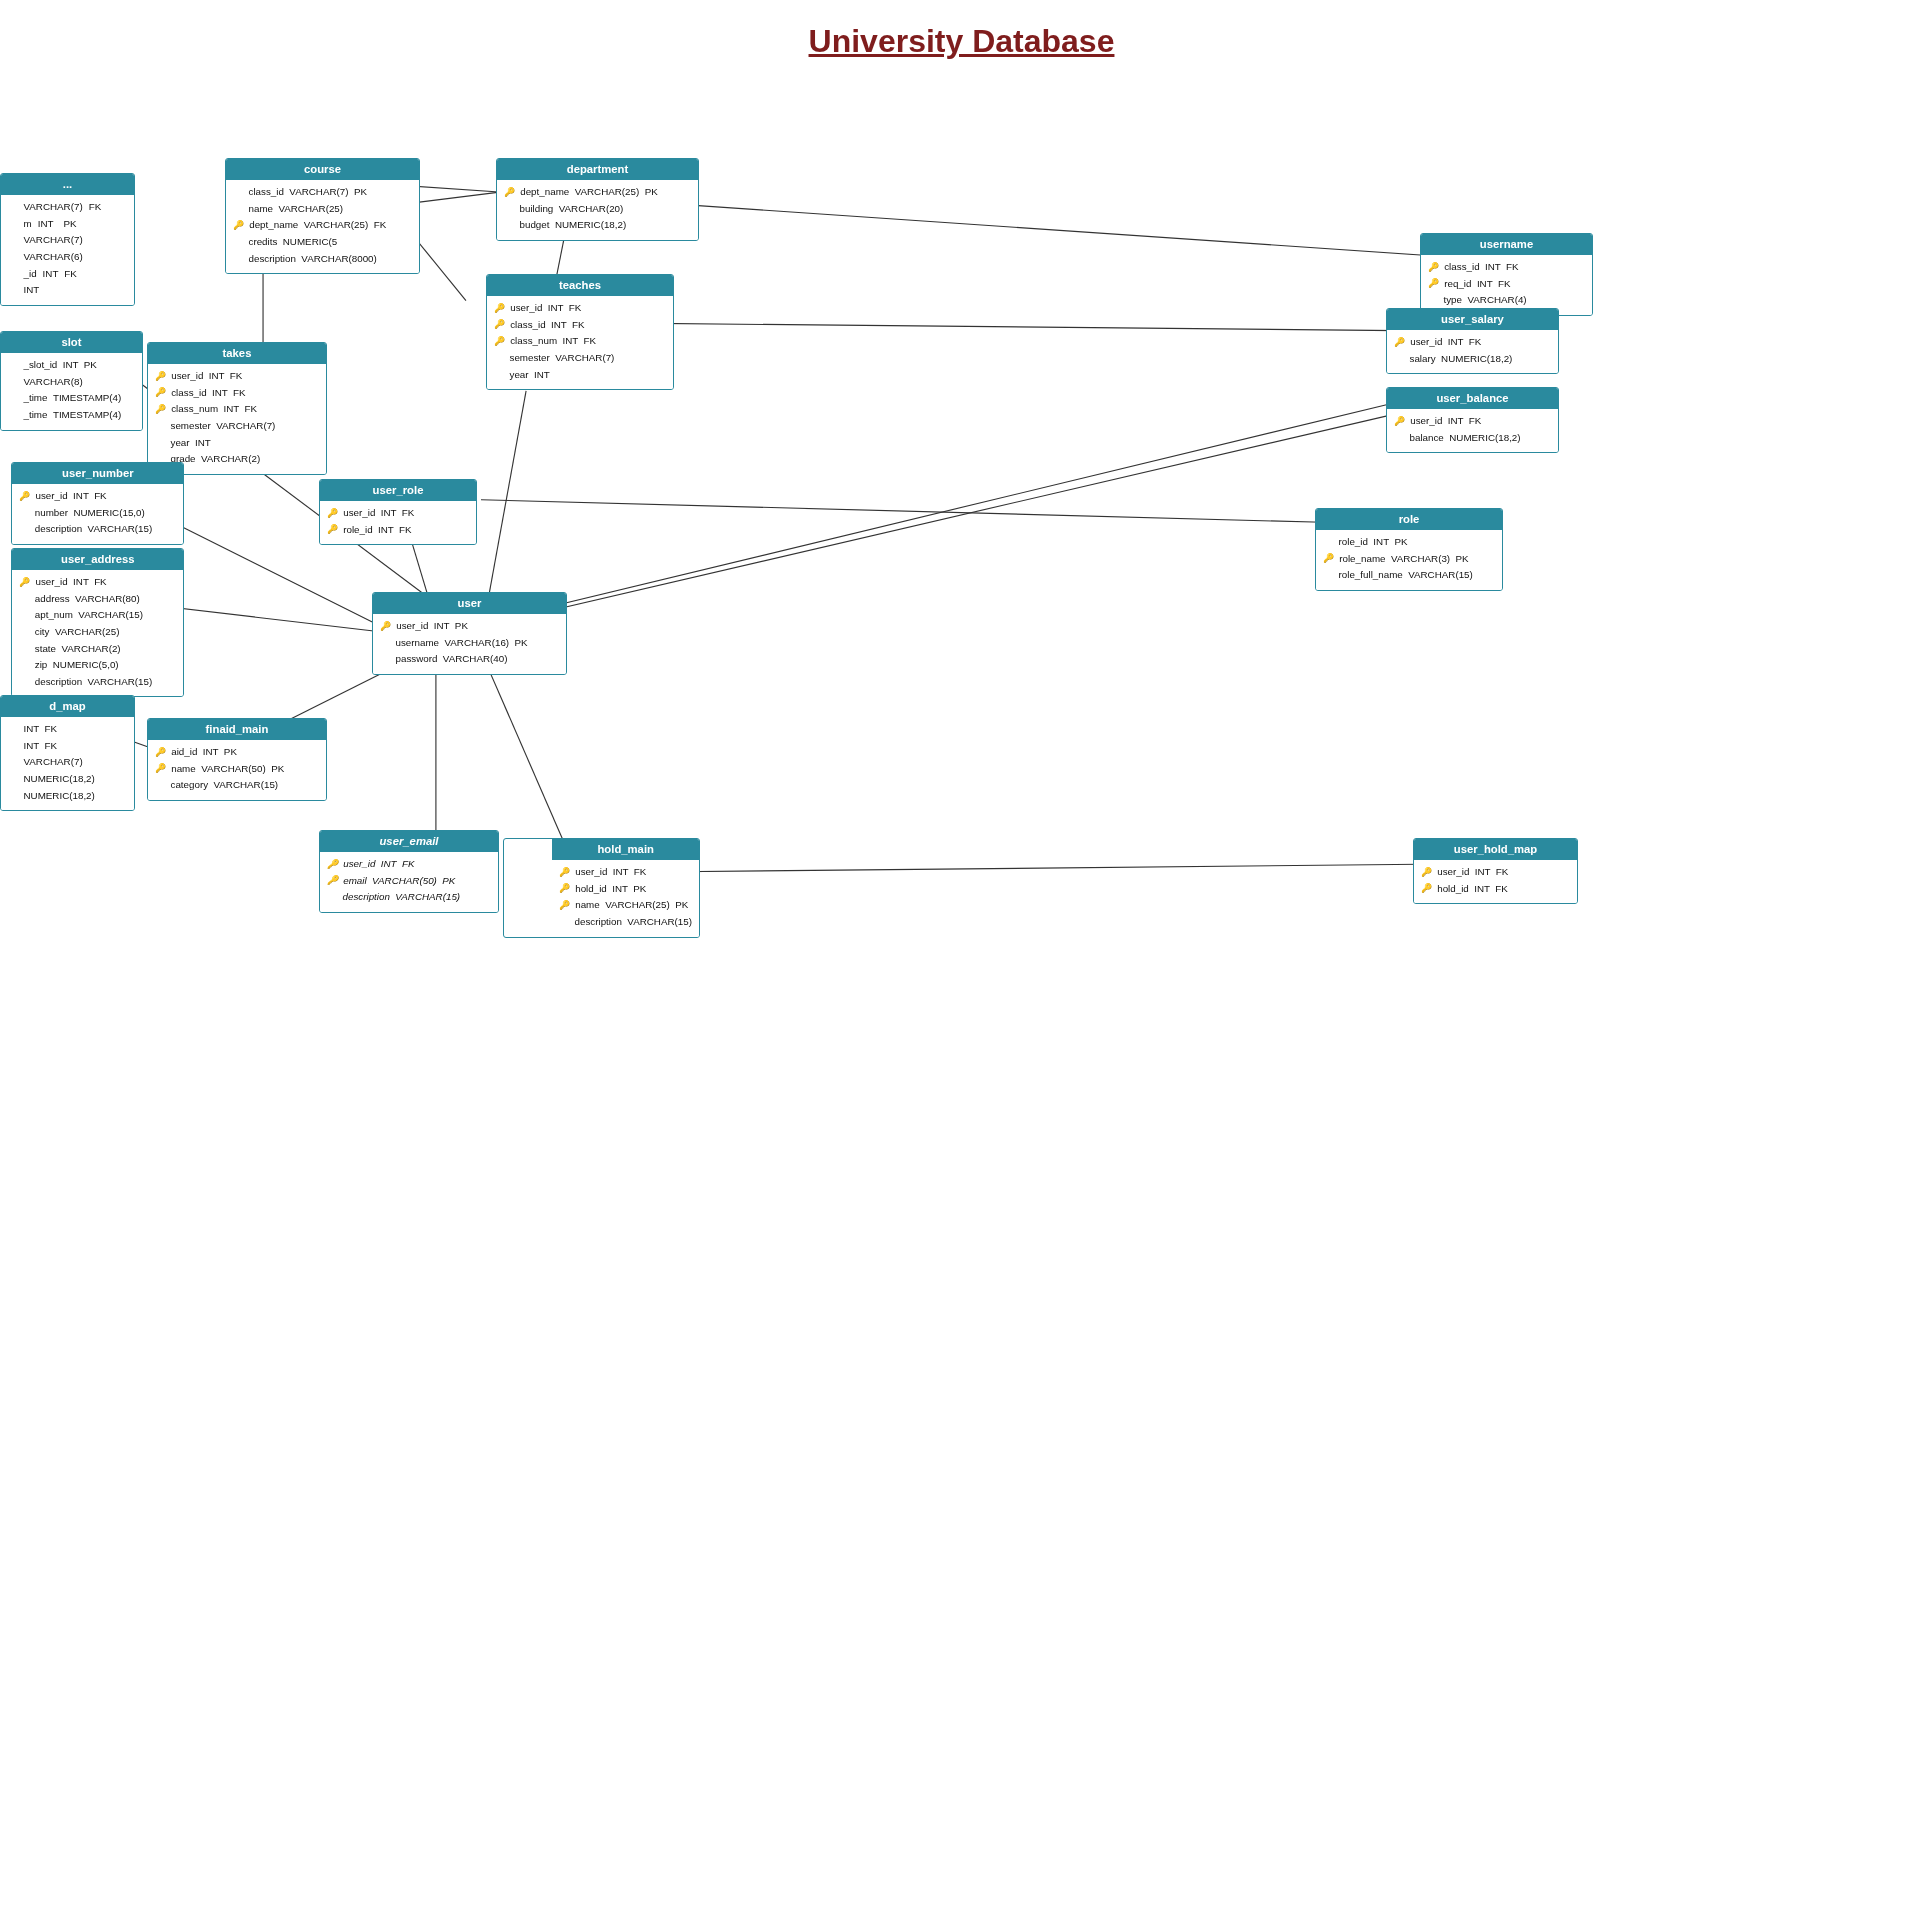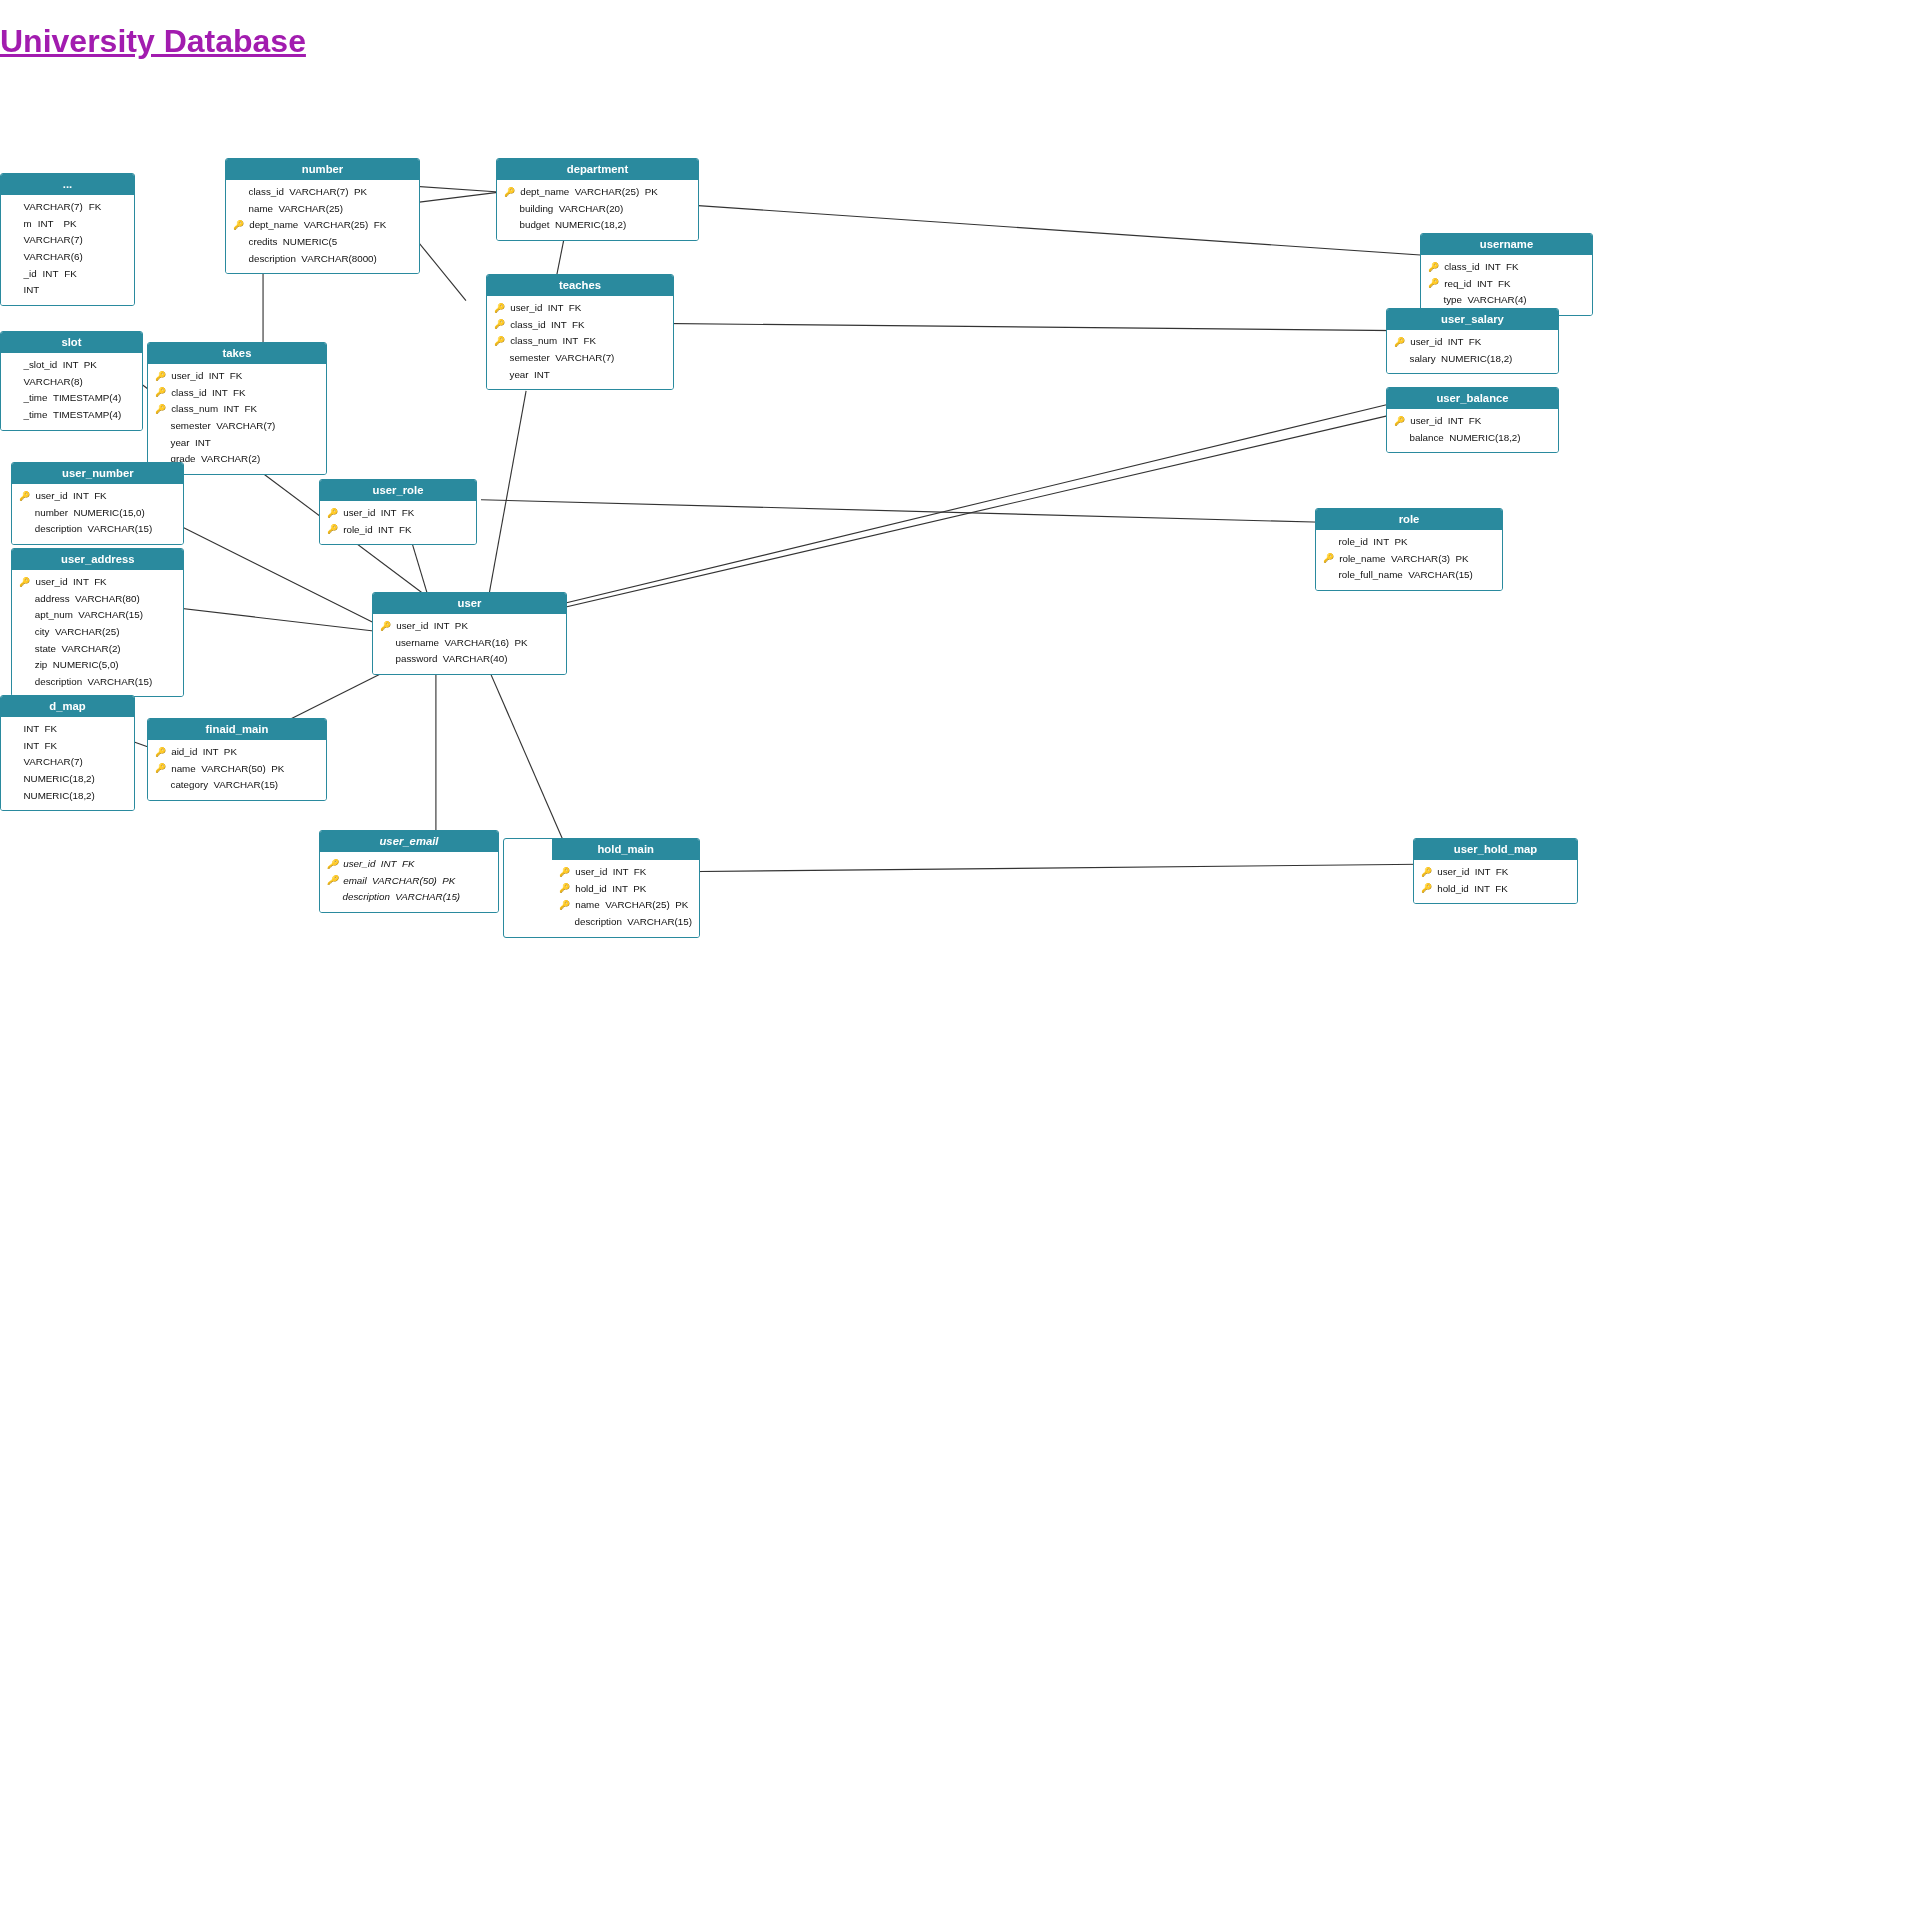--- a/index.html
+++ b/index.html
@@ -3,26 +3,26 @@
   <meta charset="utf-8">
   <style>
     * { box-sizing: border-box; margin: 0; padding: 0; }
     body {
       background: #fff;
       font-family: Arial, sans-serif;
       font-size: 9.8px;
       overflow: auto;
     }
     h1 {
-      text-align: left;
+      text-align: center;
       font-size: 32px;
       font-weight: bold;
       text-decoration: underline;
       padding: 22.5px 0 15px 0;
-      color: #a21caf;
+      color: #7f1d1d;
     }
     .canvas {
       position: relative;
       width: 1924px;
       height: 1804px;
     }
     .table-box {
       position: absolute;
       background: #fff;
       border: 1.5px solid #2a8a9e;
@@ -149,21 +149,21 @@
           <span style="margin-left:3px;">FK</span>
         </div>
       <div class="field-row">
           <span class="key-empty"></span>
           <span>INT</span>
         </div>
     </div>
   </div>
 
   <div class="table-box" style="left:225px;top:83px;min-width:195px;">
-    <div class="table-header">number</div>
+    <div class="table-header">course</div>
     <div class="table-body">
       <div class="field-row">
           <span class="key-empty"></span>
           <span>class_id &nbsp;VARCHAR(7) &nbsp;PK</span>
         </div>
       <div class="field-row">
           <span class="key-empty"></span>
           <span>name &nbsp;VARCHAR(25)</span>
         </div>
       <div class="field-row">

